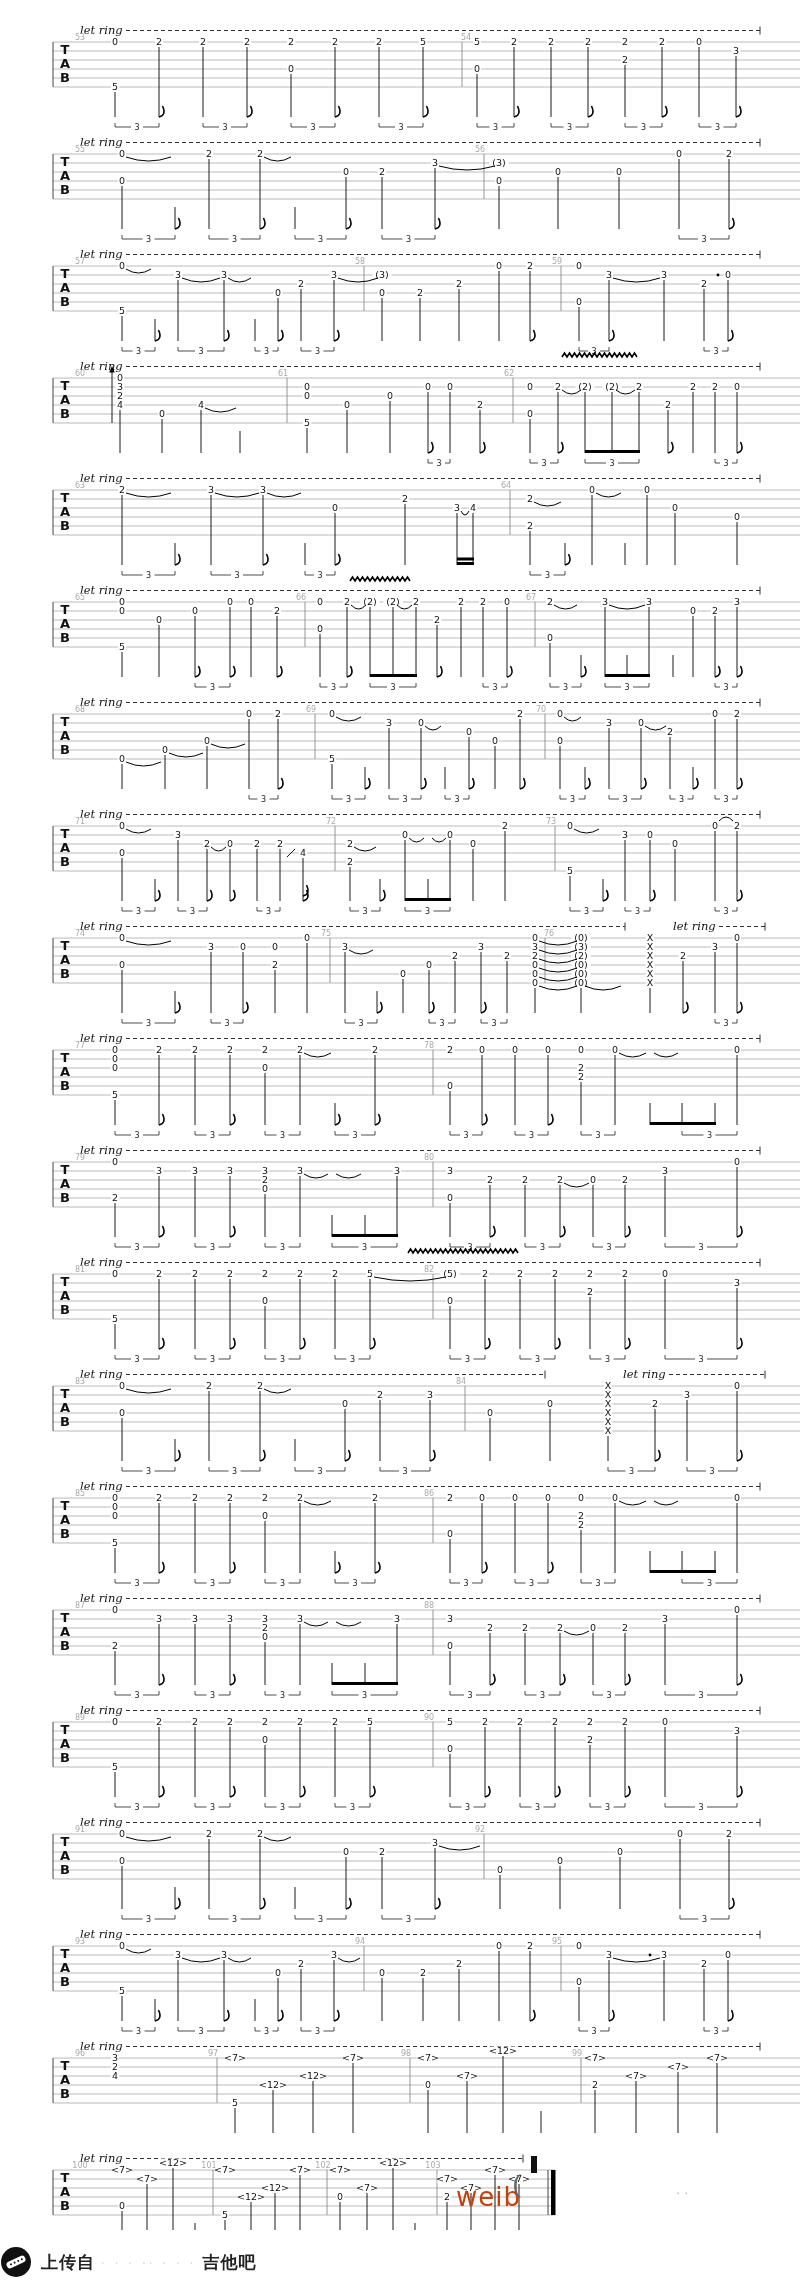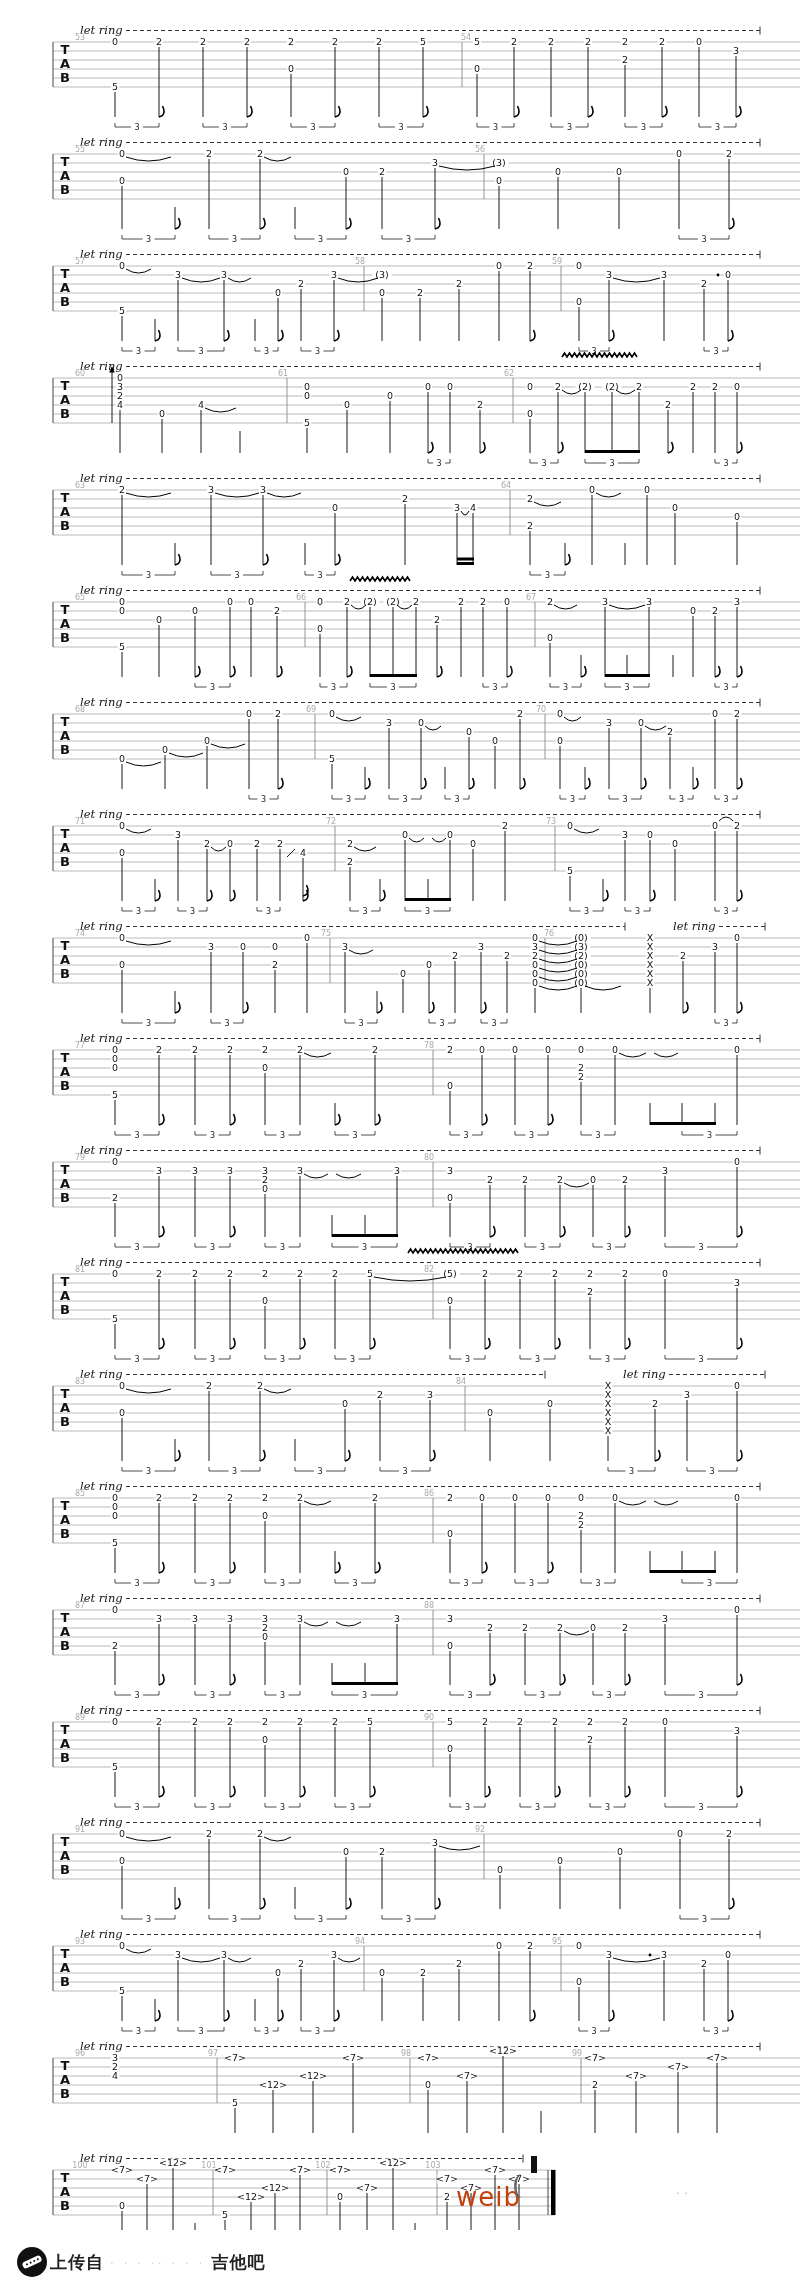--- a/index.html
+++ b/index.html
@@ -21,21 +21,21 @@
   .tie{stroke:#000;stroke-width:1;fill:none;}
   .tb{stroke:#222;stroke-width:0.8;}
   .tn{font:8px "DejaVu Sans",sans-serif;fill:#222;text-anchor:middle;}
   .blk{fill:#000;}
   .sq{stroke:#000;stroke-width:1.6;fill:none;}
   .wm-weib{position:absolute;left:456px;top:2182px;font:26px "DejaVu Sans",sans-serif;
            color:#c2410c;letter-spacing:1px;}
   .wm-paren{position:absolute;left:512px;top:2170px;font:26px "DejaVu Serif",serif;color:#666;}
   .wm-mark{position:absolute;left:531px;top:2156px;width:6px;height:17px;background:#111;}
   .wm-dots{position:absolute;left:676px;top:2186px;font:13px "DejaVu Sans",sans-serif;color:#bbb;}
-  .footer{position:absolute;left:16px;top:2246px;display:flex;align-items:center;gap:2px;}
+  .footer{position:absolute;left:0;top:2246px;display:flex;align-items:center;gap:9px;}
   .logo{width:32px;height:32px;}
   .ftext{font:bold 17px "DejaVu Sans",sans-serif;color:#222;letter-spacing:1px;}
   .ftext .faint{color:#d4d4d4;font-weight:normal;font-size:12px;margin:0 6px;letter-spacing:3px;}
 </style>
 </head>
 <body>
 
 <div id="score-wrap">
   <svg id="score-svg" width="800" height="2286" viewBox="0 0 800 2286">
       <g>

